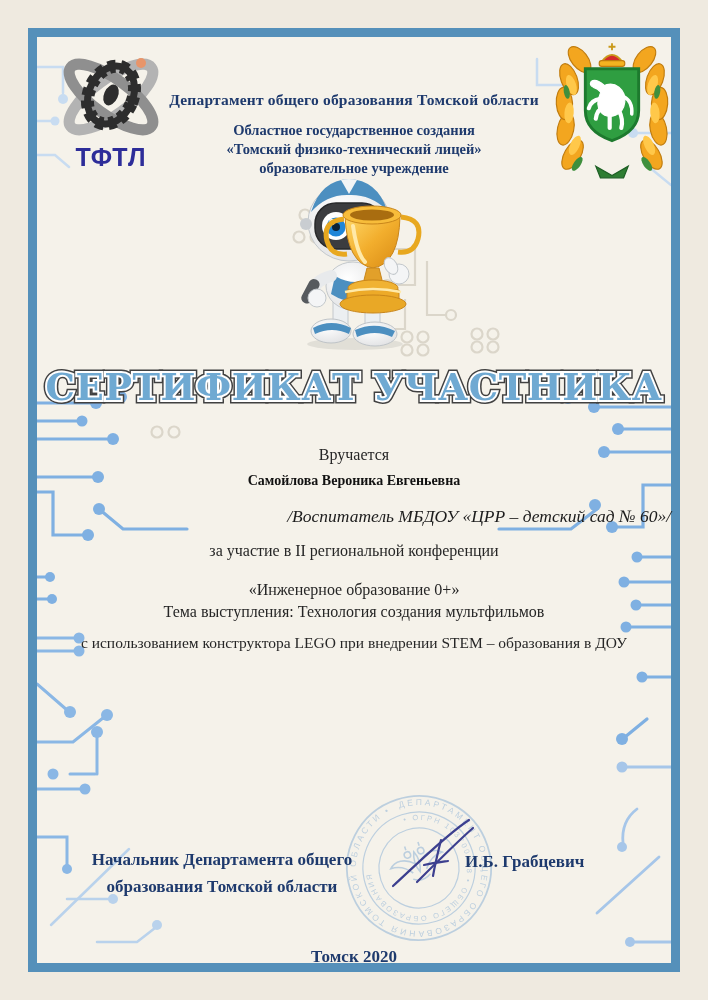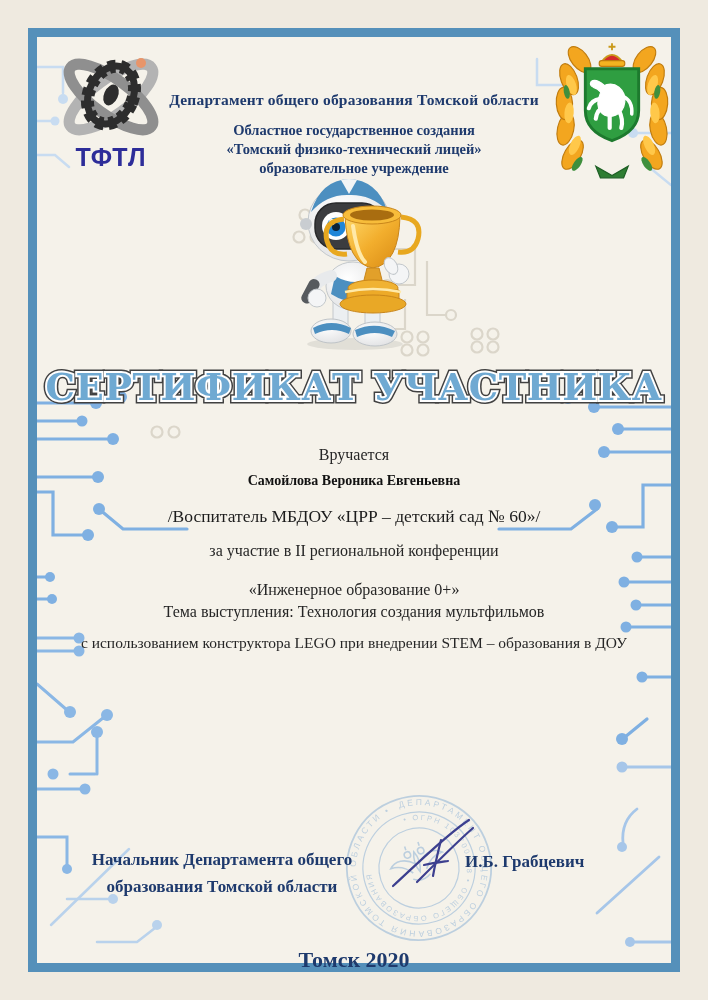--- a/index.html
+++ b/index.html
@@ -26,34 +26,34 @@
   .title-layer{position:absolute;left:0;right:0;text-align:center;
     font-family:"DejaVu Serif",serif;font-weight:bold;font-size:37px;letter-spacing:.5px;white-space:nowrap;}
   .t-dark{color:#414141;-webkit-text-stroke:7px #414141;}
   .t-white{color:#fff;-webkit-text-stroke:4px #fff;}
   .t-fill{color:#6fa9d2;}
 
   
   .b-line{color:#262626;font-size:16px;}
   .b-presented{top:401px;}
   .b-name{top:428px;font-weight:bold;font-size:14px;color:#111;}
-  .b-pos{top:461px;font-size:17.5px;color:#1c1c1c;}
+  .b-pos{top:461px;font-style:italic;font-size:17.5px;color:#1c1c1c;text-align:right;}
   .b-l0{top:497px;}
   .b-l1{top:536px;}
   .b-l2{top:558px;}
   .b-l3{top:589px;font-size:15.5px;left:6px;right:6px;}
 
   
   .signer-title{left:38px;top:809px;width:294px;text-align:center;font-weight:bold;font-size:17px;
     color:#1e3a6d;line-height:27px;z-index:3;}
   .stamp-box{left:303px;top:752px;width:158px;height:158px;z-index:1;opacity:.55;}
   .sig-box{left:350px;top:779px;width:96px;height:82px;z-index:3;}
   .signer-name{left:428px;top:815px;font-weight:bold;font-size:17px;color:#1e3a6d;z-index:3;white-space:nowrap;text-align:center;}
 
-  .footer{top:902px;font-weight:bold;font-size:22px;color:#1e3a6d;z-index:3;}
+  .footer{top:902px;font-weight:bold;font-size:17px;color:#1e3a6d;z-index:3;}
 </style>
 </head>
 <body>
 
 <div class="page">
   <div class="certificate">
 
     <svg class="bg-svg" viewBox="0 0 634 926" aria-hidden="true">
 
       <g stroke="#7fb0e2" stroke-width="3.2" fill="none" stroke-linecap="round">

